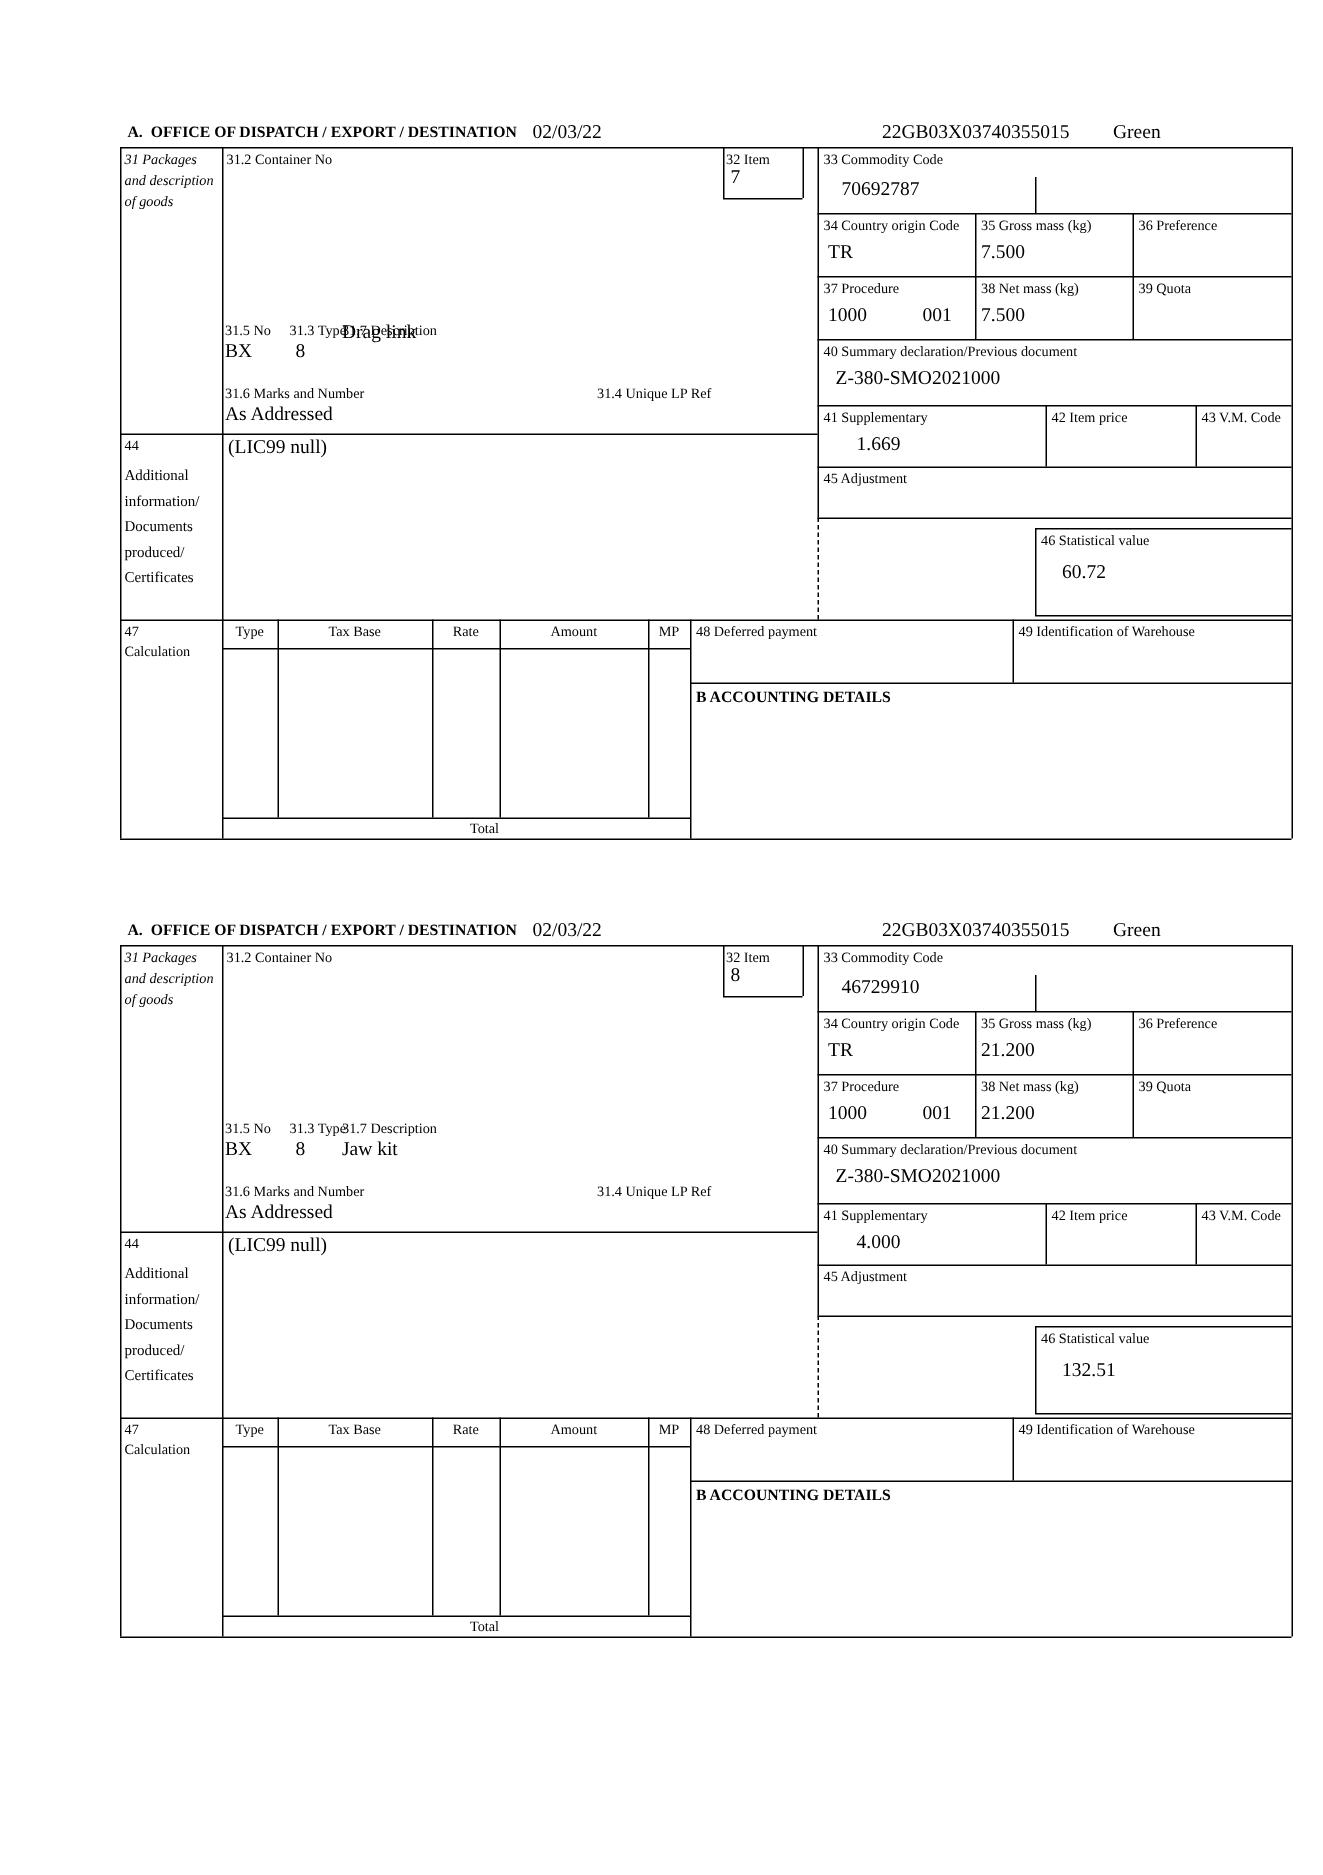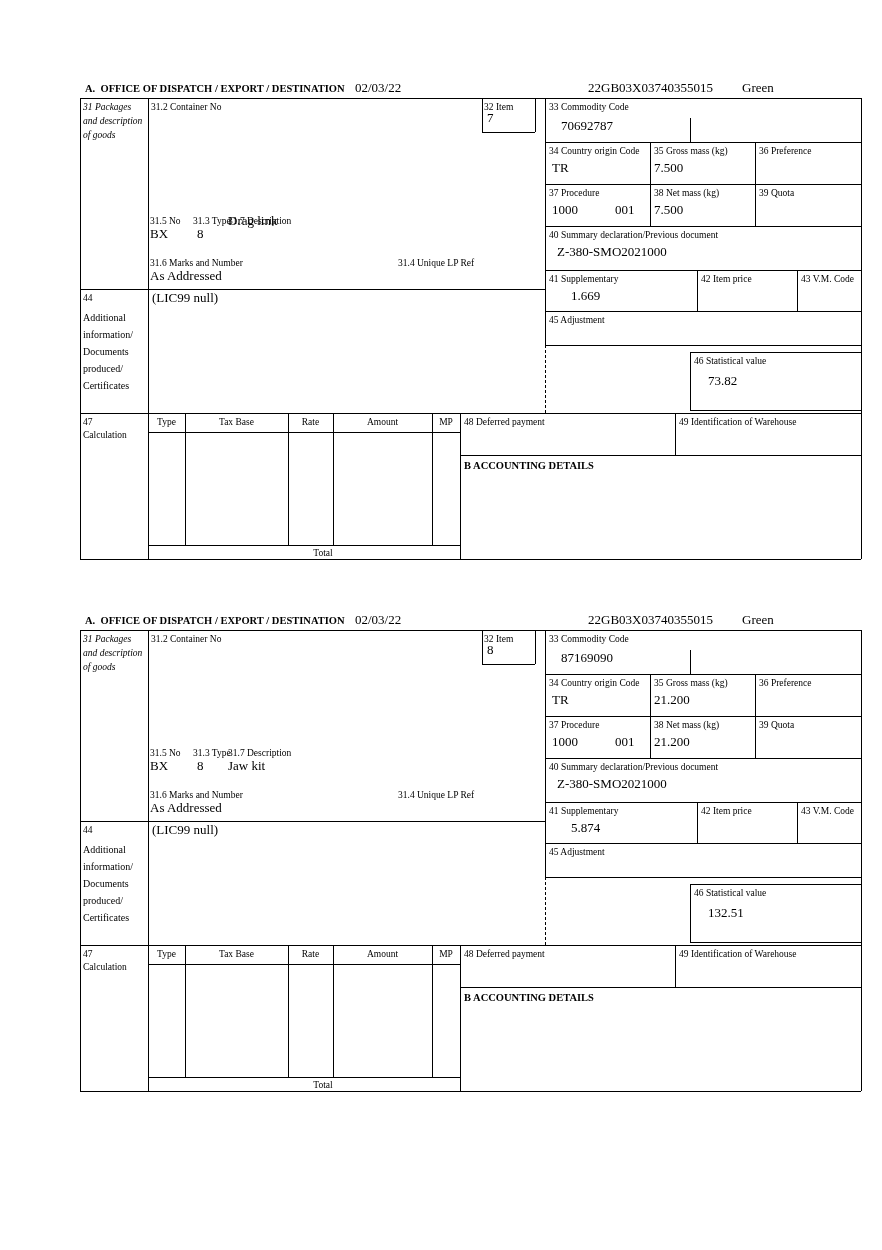--- a/index.html
+++ b/index.html
@@ -121,21 +121,21 @@
       <div class="val" style="left:477px;top:147px">Z-380-SMO2021000</div>
 
       <div class="lbl" style="left:469px;top:175px">41 Supplementary</div>
       <div class="val" style="left:491px;top:191px">1.669</div>
       <div class="lbl" style="left:621px;top:175px">42 Item price</div>
       <div class="lbl" style="left:721px;top:175px">43 V.M. Code</div>
 
       <div class="lbl" style="left:469px;top:216px">45 Adjustment</div>
 
       <div class="lbl" style="left:614px;top:257px">46 Statistical value</div>
-      <div class="val" style="left:628px;top:276px">73.82</div>
+      <div class="val" style="left:628px;top:276px">60.72</div>
 
       <div class="lbl c" style="left:68px;top:318px;width:37px">Type</div>
       <div class="lbl c" style="left:105px;top:318px;width:103px">Tax Base</div>
       <div class="lbl c" style="left:208px;top:318px;width:45px">Rate</div>
       <div class="lbl c" style="left:253px;top:318px;width:99px">Amount</div>
       <div class="lbl c" style="left:352px;top:318px;width:28px">MP</div>
       <div class="lbl c" style="left:88px;top:449px;width:310px">Total</div>
 
       <div class="lbl" style="left:384px;top:318px">48 Deferred payment</div>
       <div class="lbl" style="left:599px;top:318px">49 Identification of Warehouse</div>
@@ -206,40 +206,40 @@
       <div class="val" style="left:117px;top:129px">8</div>
       <div class="val" style="left:148px;top:129px">Jaw kit</div>
 
       <div class="lbl" style="left:70px;top:159px">31.6 Marks and Number</div>
       <div class="lbl" style="left:318px;top:159px">31.4 Unique LP Ref</div>
       <div class="val" style="left:70px;top:171px">As Addressed</div>
 
       <div class="val" style="left:72px;top:193px">(LIC99 null)</div>
 
       <div class="lbl" style="left:469px;top:3px">33 Commodity Code</div>
-      <div class="val" style="left:481px;top:21px">87169090</div>
+      <div class="val" style="left:481px;top:21px">46729910</div>
 
       <div class="lbl" style="left:469px;top:47px">34 Country origin Code</div>
       <div class="val" style="left:472px;top:63px">TR</div>
       <div class="lbl" style="left:574px;top:47px">35 Gross mass (kg)</div>
       <div class="val" style="left:574px;top:63px">21.200</div>
       <div class="lbl" style="left:679px;top:47px">36 Preference</div>
 
       <div class="lbl" style="left:469px;top:89px">37 Procedure</div>
       <div class="val" style="left:472px;top:105px">1000</div>
       <div class="val" style="left:535px;top:105px">001</div>
       <div class="lbl" style="left:574px;top:89px">38 Net mass (kg)</div>
       <div class="val" style="left:574px;top:105px">21.200</div>
       <div class="lbl" style="left:679px;top:89px">39 Quota</div>
 
       <div class="lbl" style="left:469px;top:131px">40 Summary declaration/Previous document</div>
       <div class="val" style="left:477px;top:147px">Z-380-SMO2021000</div>
 
       <div class="lbl" style="left:469px;top:175px">41 Supplementary</div>
-      <div class="val" style="left:491px;top:191px">5.874</div>
+      <div class="val" style="left:491px;top:191px">4.000</div>
       <div class="lbl" style="left:621px;top:175px">42 Item price</div>
       <div class="lbl" style="left:721px;top:175px">43 V.M. Code</div>
 
       <div class="lbl" style="left:469px;top:216px">45 Adjustment</div>
 
       <div class="lbl" style="left:614px;top:257px">46 Statistical value</div>
       <div class="val" style="left:628px;top:276px">132.51</div>
 
       <div class="lbl c" style="left:68px;top:318px;width:37px">Type</div>
       <div class="lbl c" style="left:105px;top:318px;width:103px">Tax Base</div>

